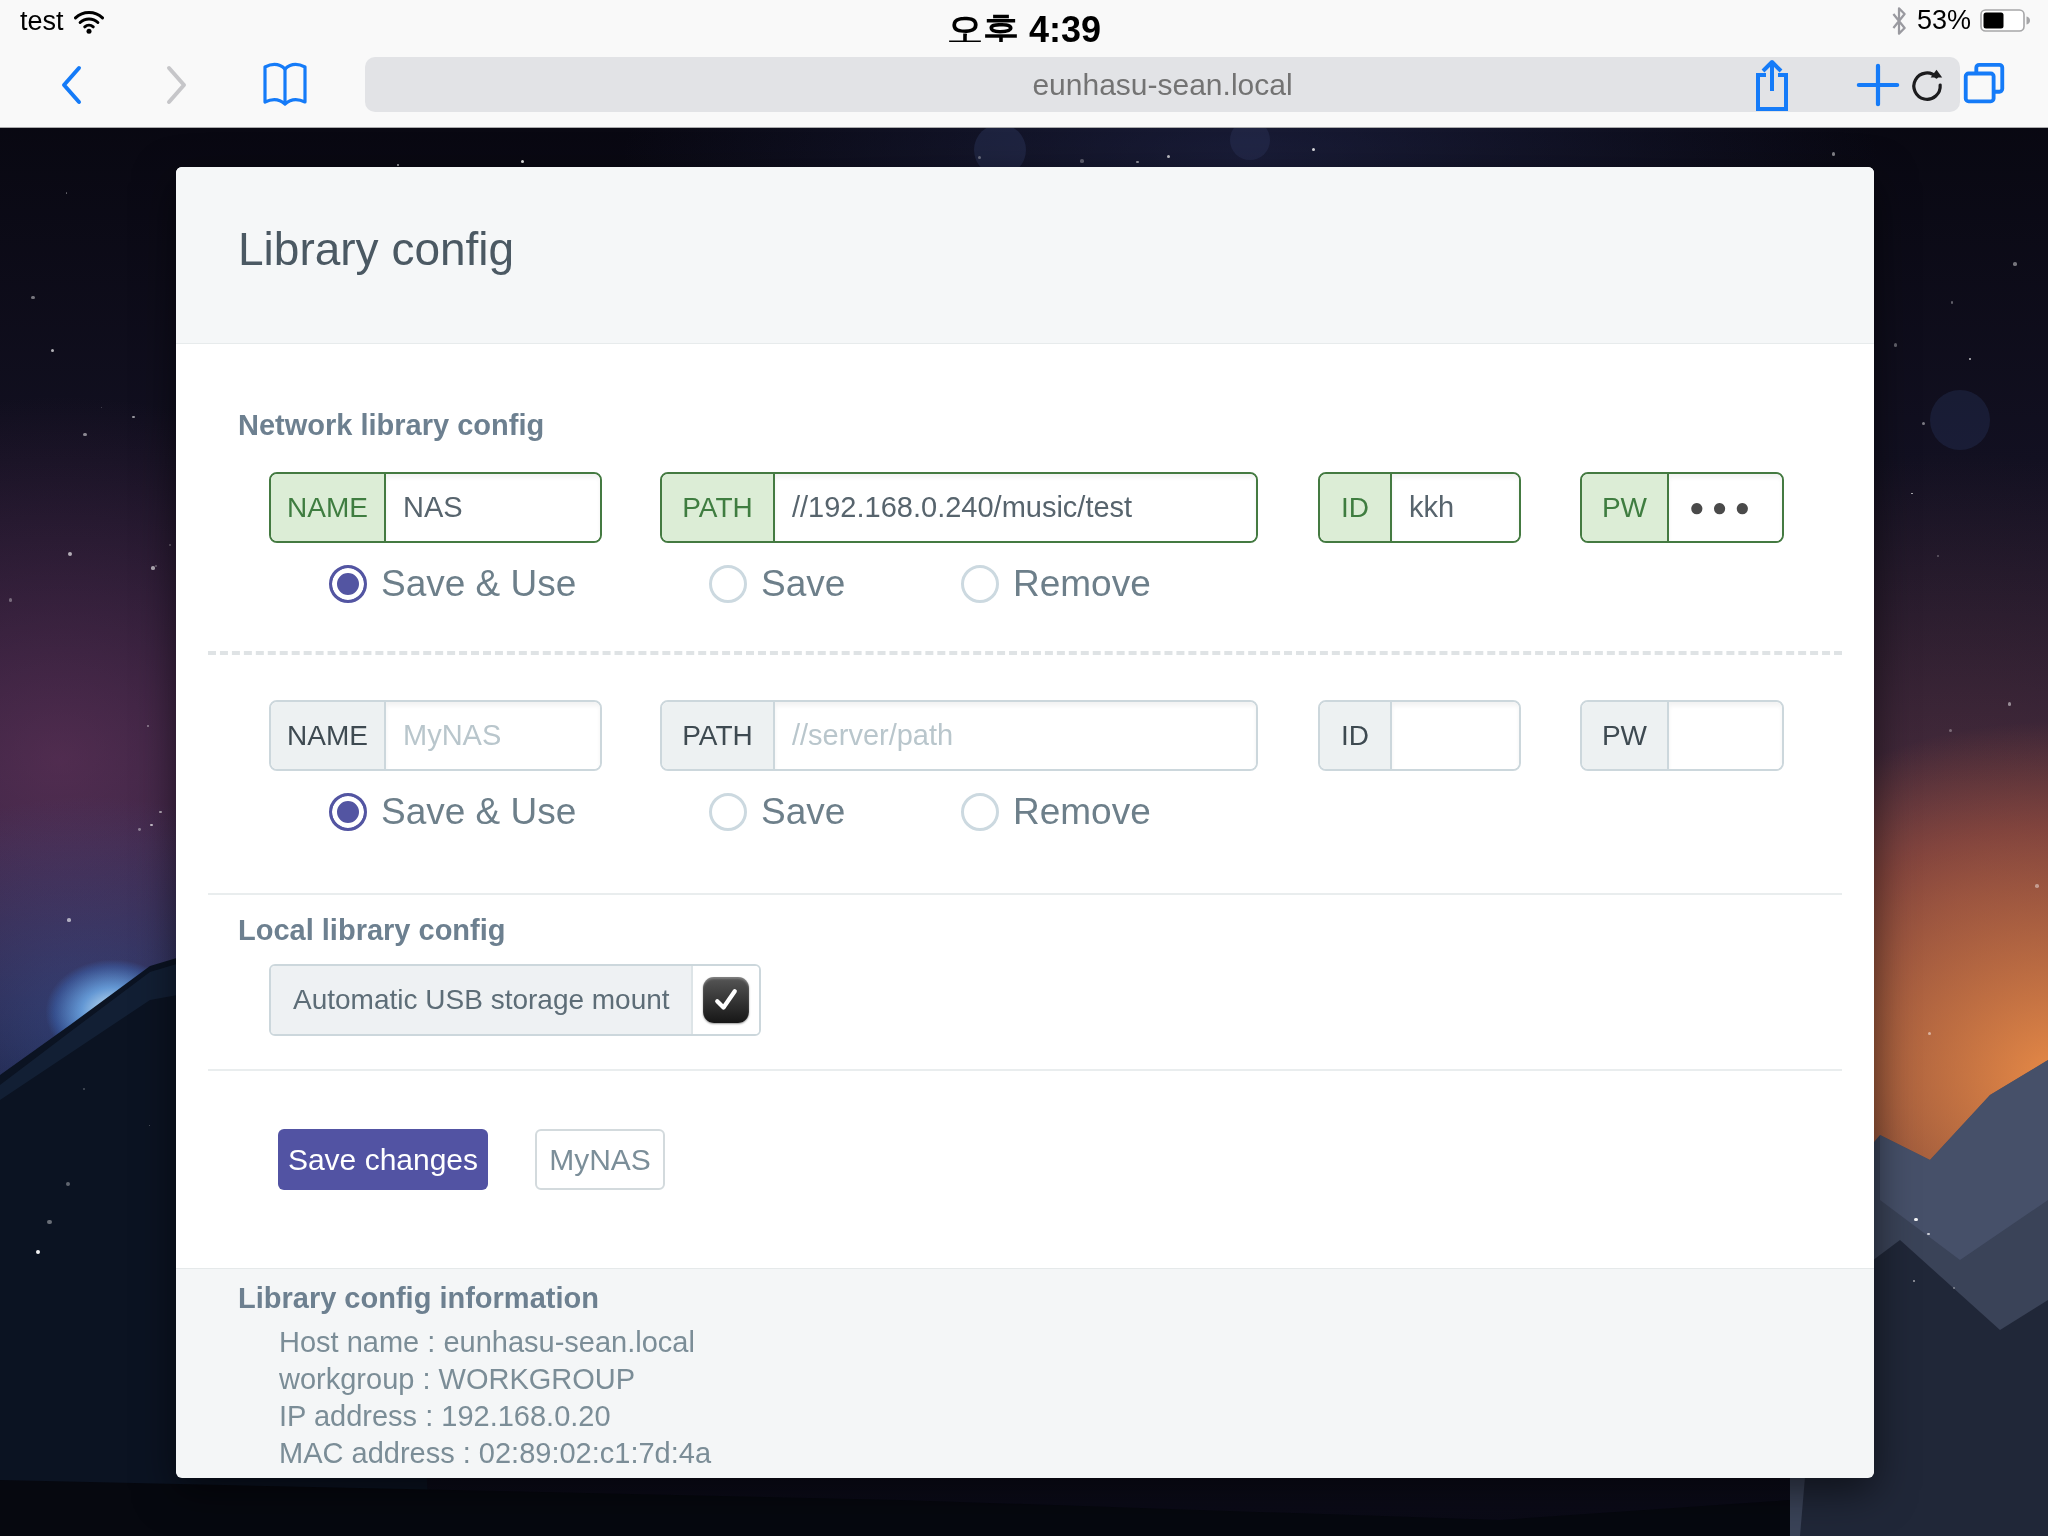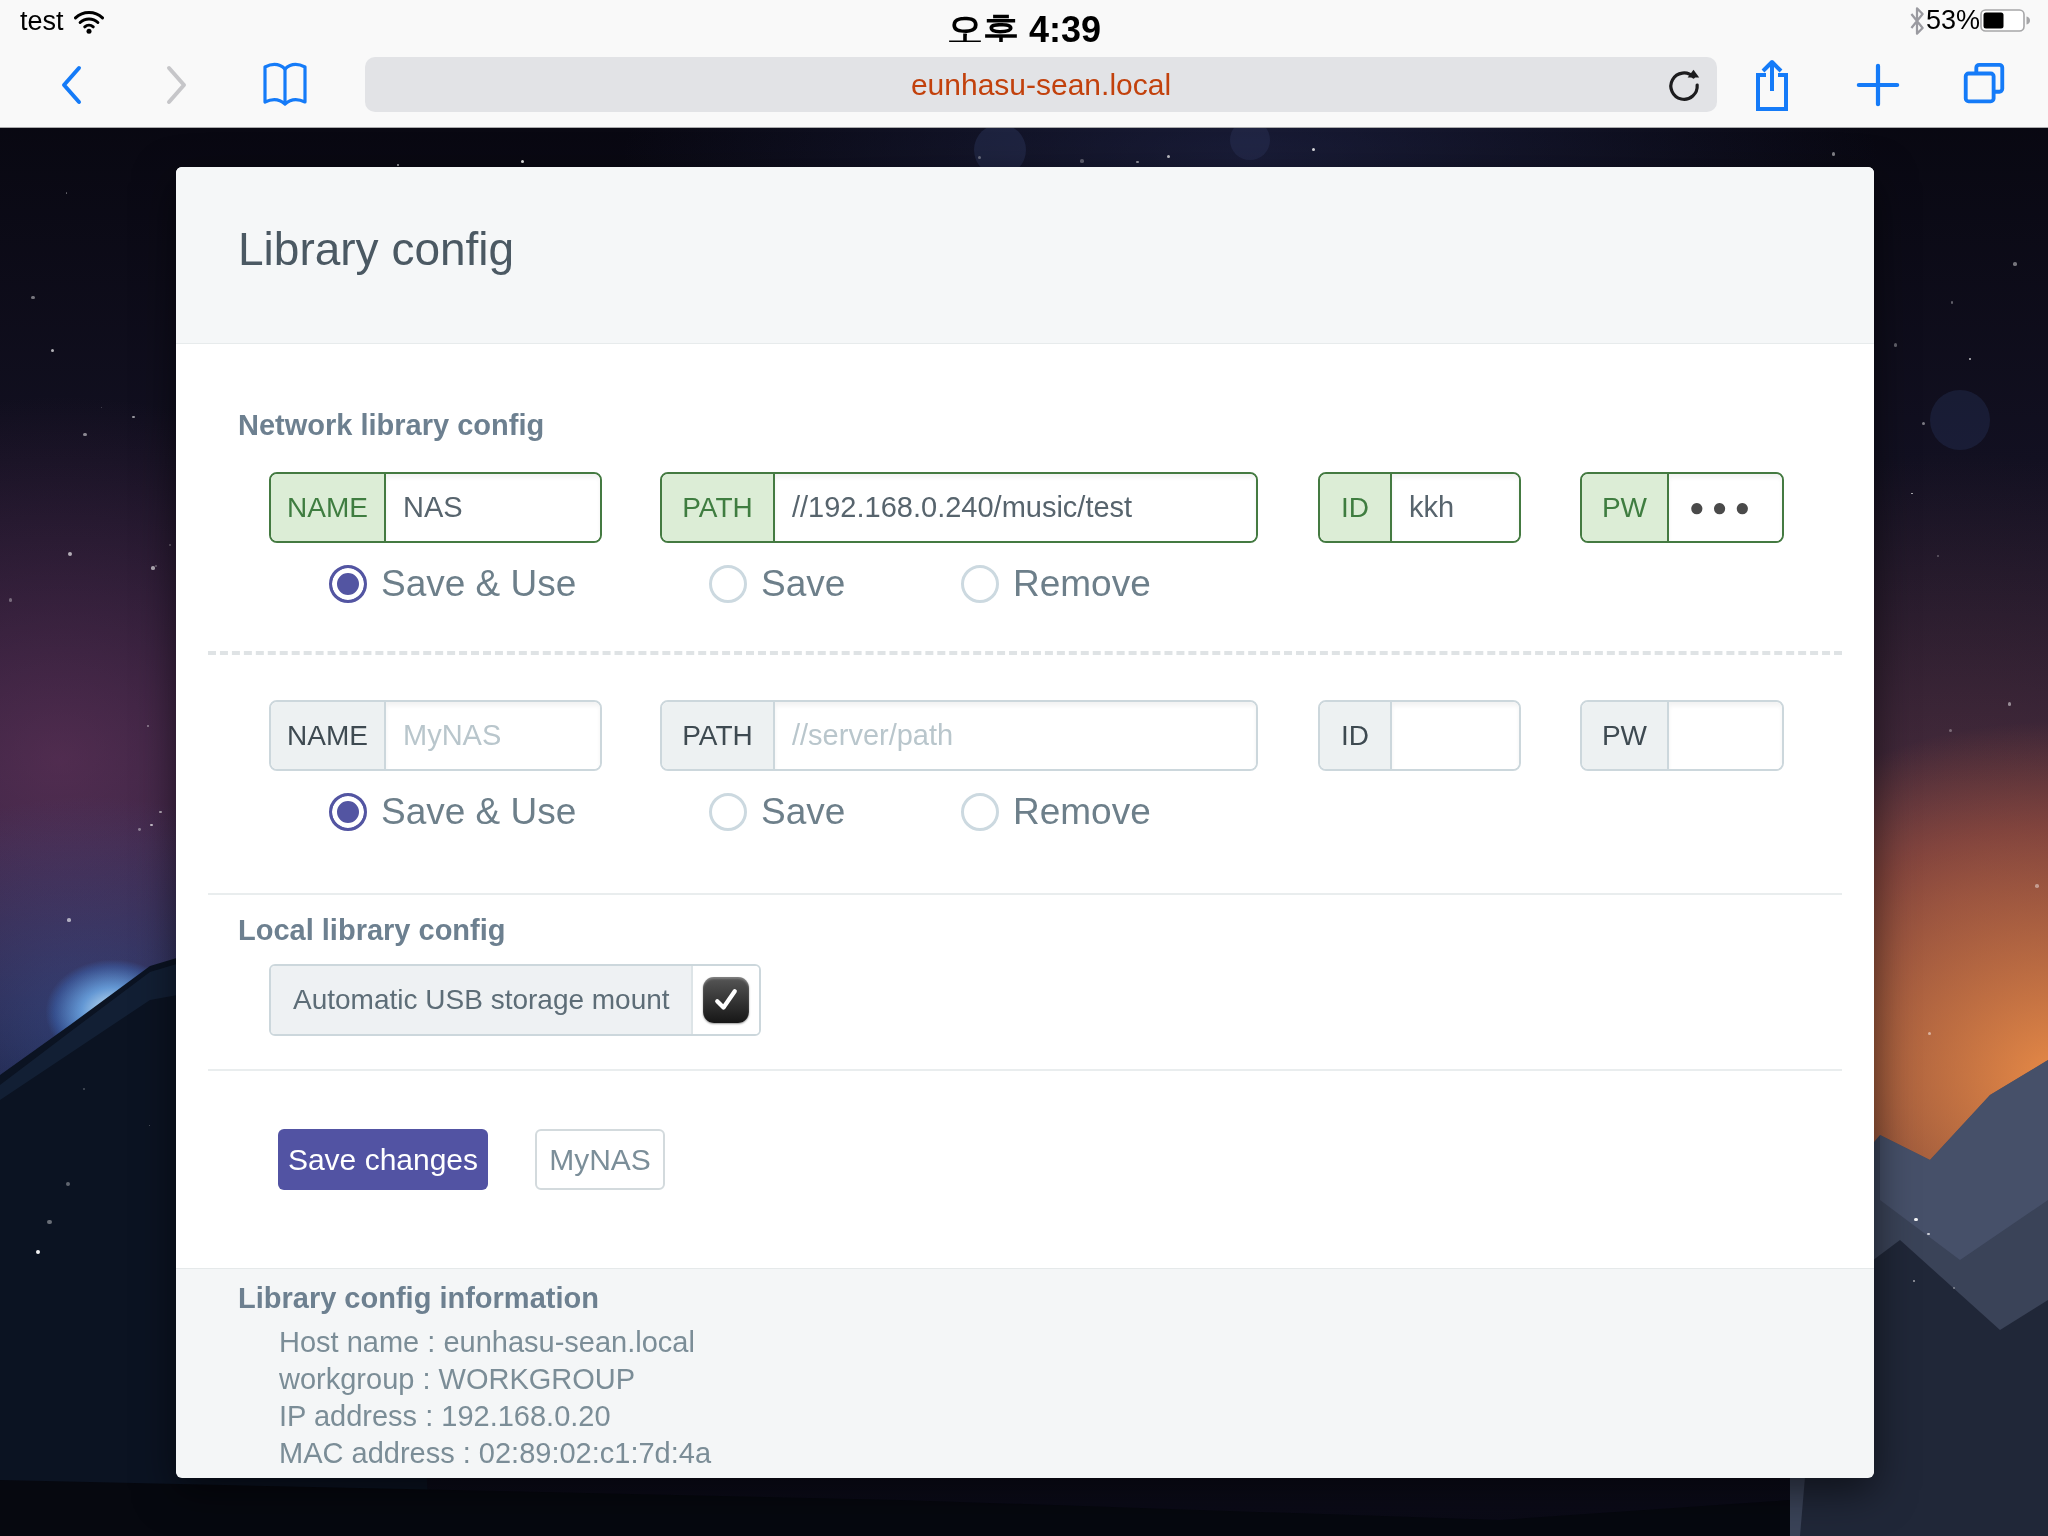--- a/index.html
+++ b/index.html
@@ -18,28 +18,28 @@
       linear-gradient(180deg,#05050c 0%,#121021 30%,#261e3a 55%,#171630 75%,#0a0a16 100%);}
   .mountains{position:absolute;inset:0;z-index:1;}
   #stars{position:absolute;inset:0;z-index:2;pointer-events:none;}
   .star{position:absolute;border-radius:50%;background:#fff;}
 
   
   .statusbar{position:absolute;left:0;top:0;width:2048px;height:42px;background:#f9f9f9;z-index:10;
     display:flex;align-items:center;color:#000;}
   .sb-left{position:absolute;left:20px;top:6px;display:flex;align-items:center;gap:10px;font-size:27px;}
   .sb-time{position:absolute;left:0;right:0;text-align:center;top:6px;font-size:36px;font-weight:bold;}
-  .sb-right{position:absolute;right:16px;top:5px;display:flex;align-items:center;font-size:27px;}
+  .sb-right{position:absolute;right:16px;top:5px;display:flex;align-items:center;gap:9px;font-size:27px;}
 
   
   .toolbar{position:absolute;left:0;top:42px;width:2048px;height:85px;background:#f9f9f9;
     border-bottom:1px solid #ababad;z-index:10;}
   .tb-btn{position:absolute;top:0;height:85px;display:flex;align-items:center;justify-content:center;cursor:pointer;}
-  .urlbar{position:absolute;left:365px;top:15px;width:1352px;height:55px;background:#e2e3e6;border-radius:10px;
-    display:flex;align-items:center;justify-content:center;font-size:30px;color:#c2410c;}
+  .urlbar{position:absolute;left:365px;top:15px;width:1595px;height:55px;background:#e2e3e6;border-radius:10px;
+    display:flex;align-items:center;justify-content:center;font-size:30px;color:#737373;}
   .reload{position:absolute;right:14px;top:9px;width:38px;height:38px;cursor:pointer;}
 
   
   .card{position:absolute;left:176px;top:167px;width:1698px;height:1310px;background:#fff;border-radius:6px;
     box-shadow:0 14px 40px rgba(0,0,0,.55);z-index:5;}
   .card-header{position:absolute;left:0;top:0;width:100%;height:176px;background:#f5f7f8;
     border-bottom:1px solid #e7ebec;border-radius:6px 6px 0 0;}
   .card-title{position:absolute;left:62px;top:55px;font-size:46px;color:#4b5963;font-weight:400;}
   .section-heading{position:absolute;font-size:29px;font-weight:bold;color:#6d8090;}
 

